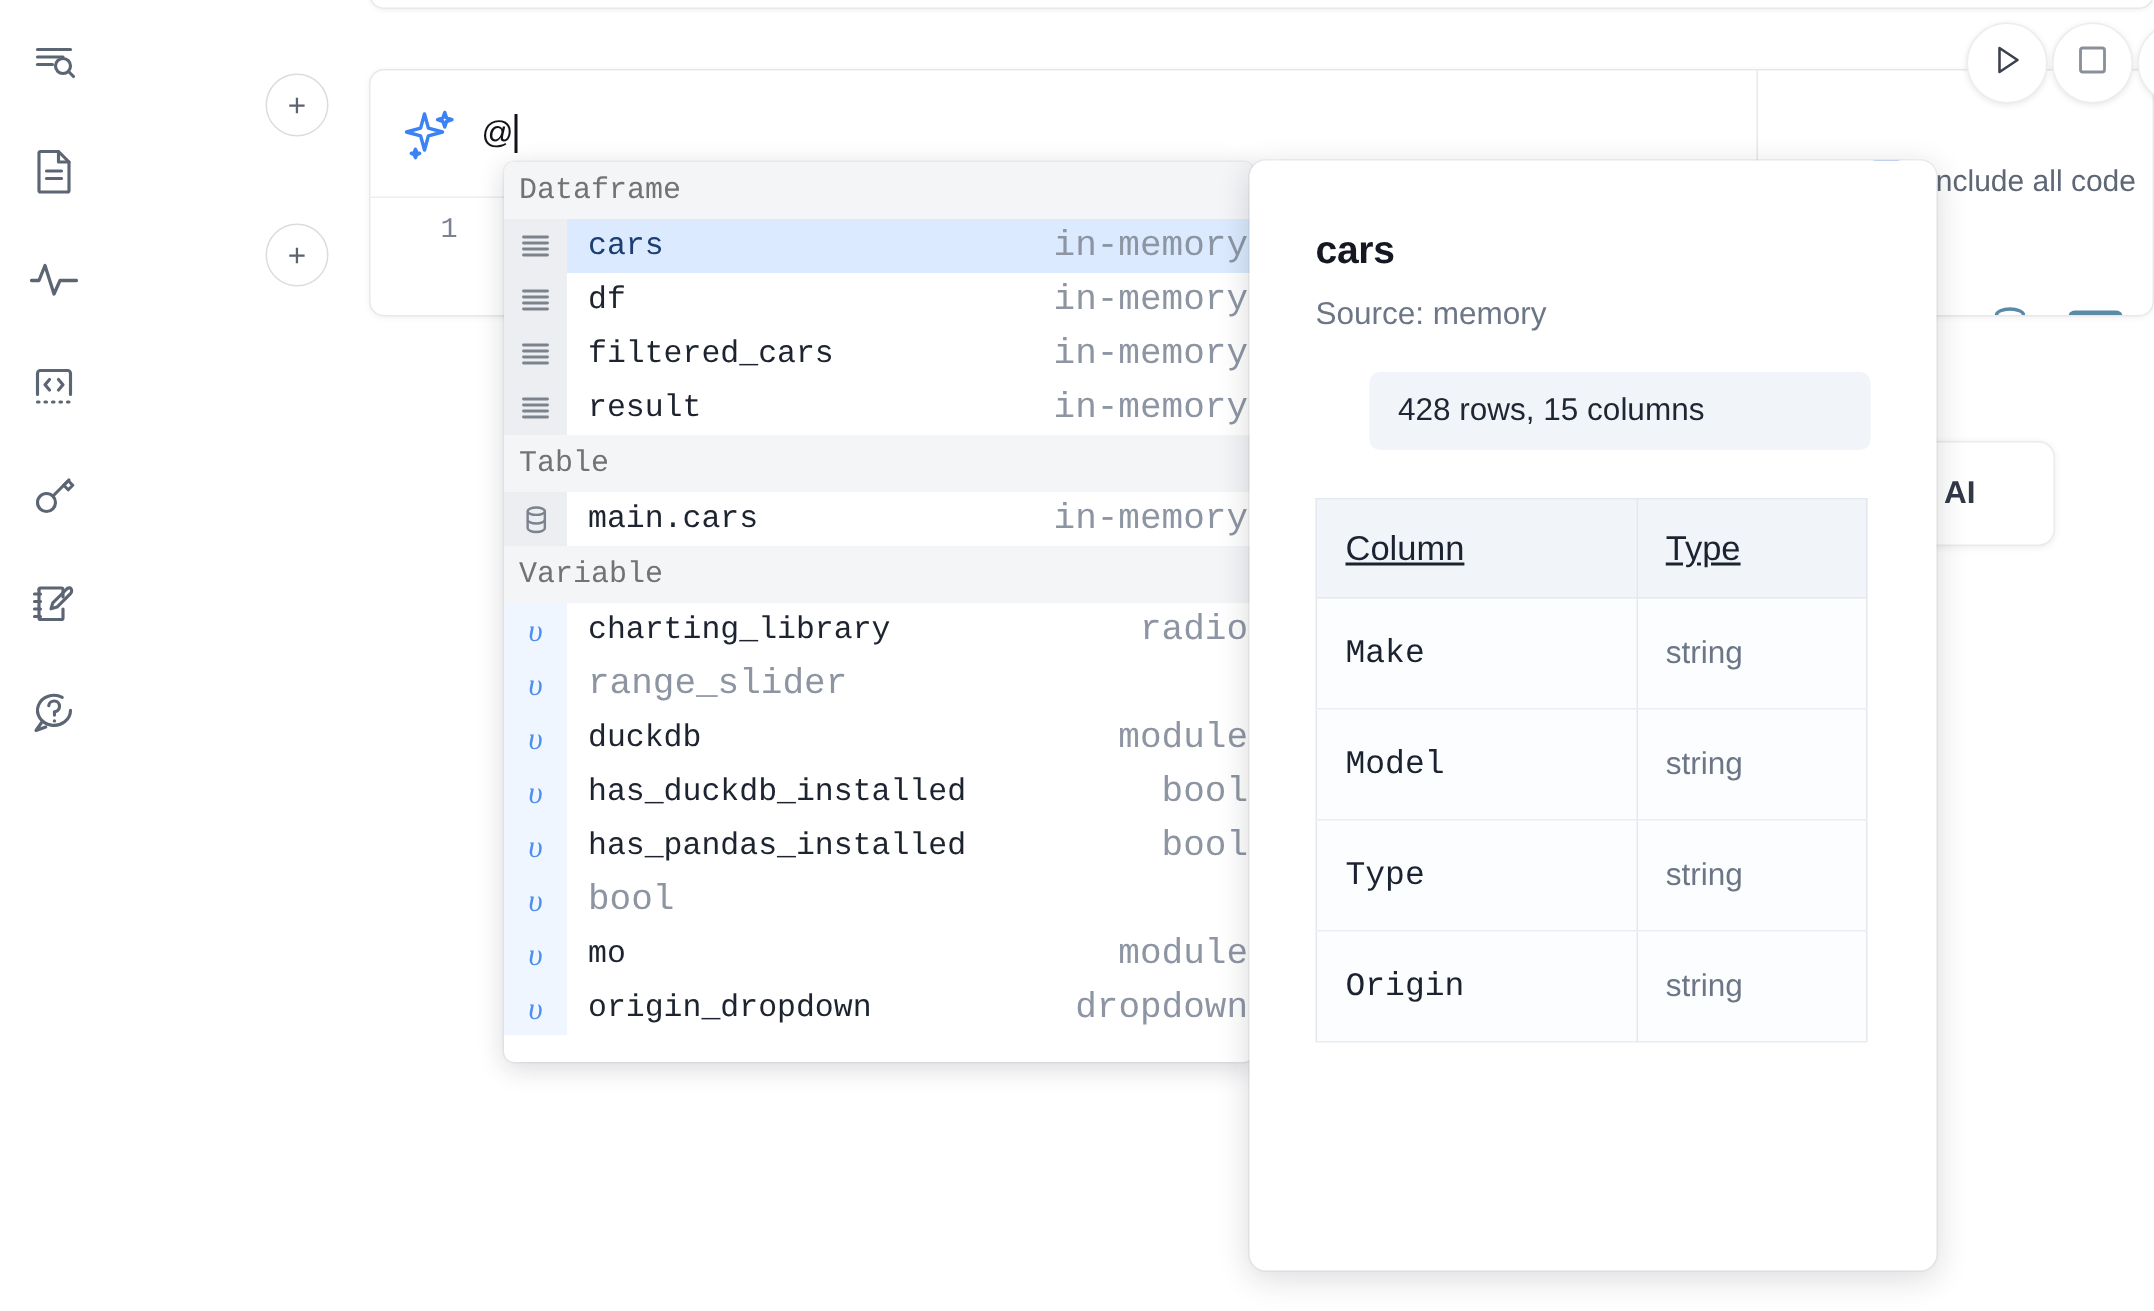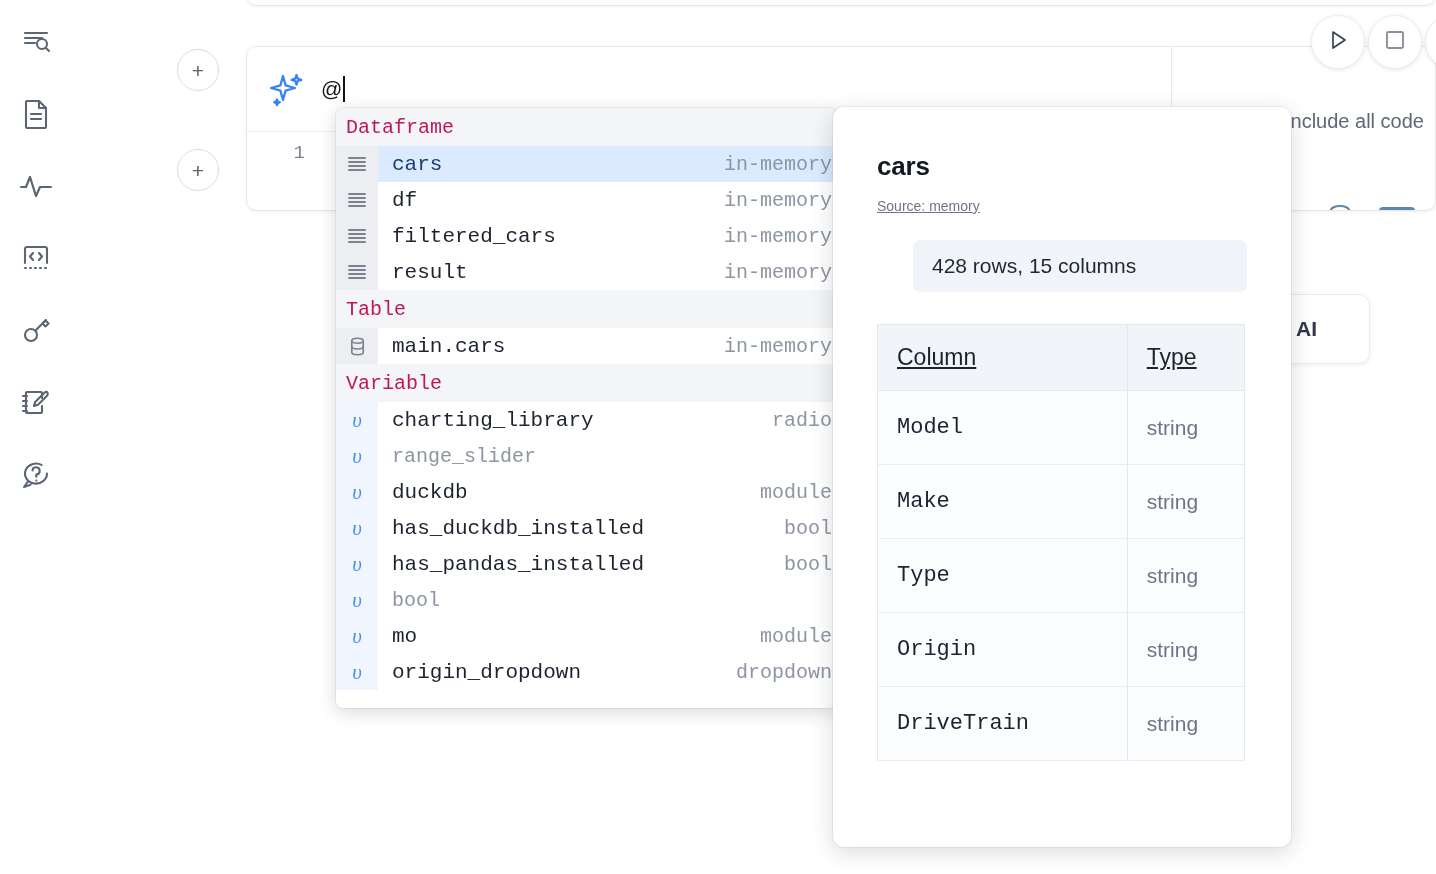--- a/index.html
+++ b/index.html
@@ -136,21 +136,21 @@
     border-radius: 7px;
     box-shadow: 0 4px 18px rgba(20,25,40,0.17), 0 0 0 1px rgba(20,25,40,0.05);
     overflow: hidden;
     font-family: "Liberation Mono", monospace;
   }
   .ac-group {
     height: 38px; background: #f4f5f7;
     display: flex; align-items: center;
     padding-left: 10px;
     font-family: "Liberation Mono", monospace;
-    font-size: 20px; color: #be185d;
+    font-size: 20px; color: #737373;
   }
   .ac-item {
     height: 36px; display: flex; align-items: center;
     background: #fff; cursor: pointer;
   }
   .ac-item.sel .ac-label-zone { background: #dbeafe; }
   .ac-gutter {
     width: 42px; height: 36px; flex: 0 0 42px;
     display: flex; align-items: center; justify-content: center;
     background: #eceef1;
@@ -165,40 +165,40 @@
     justify-content: space-between; padding: 0 2px 0 14px;
     overflow: hidden; white-space: nowrap;
   }
   .ac-name {
     font-family: "Liberation Mono", monospace;
     font-size: 21px; color: #1d2430;
   }
   .ac-item.sel .ac-name { color: #1c3f73; }
   .ac-kind {
     font-family: "Liberation Mono", monospace;
-    font-size: 20px; color: #8d95a3;
+    font-size: 24px; color: #8d95a3;
     padding-right: 2px;
   }
 
   
   .detail-panel {
     position: absolute; left: 833px; top: 107px;
     width: 458px; height: 740px;
     background: #ffffff;
     border-radius: 11px;
     box-shadow: 0 5px 22px rgba(20,25,40,0.16), 0 0 0 1px rgba(20,25,40,0.05);
     overflow: hidden;
     padding: 44px 44px 0 44px;
   }
   .dp-title {
     font-size: 26px; font-weight: 700; color: #141822;
     letter-spacing: -0.2px;
   }
   .dp-source {
-    margin-top: 16px; font-size: 14px; color: #6c7686; text-decoration: underline;
+    margin-top: 16px; font-size: 21px; color: #6c7686;
   }
   .dp-stats {
     margin-top: 26px; height: 52px;
     background: #f1f4f8; border-radius: 7px;
     display: flex; align-items: center; padding-left: 19px;
     font-size: 21px; color: #1f2633; margin-left: 36px;
   }
   .dp-table {
     margin-top: 32px;
     width: 368px;
@@ -542,36 +542,32 @@
     <div class="dp-stats">428 rows, 15 columns</div>
     <table class="dp-table">
       <thead>
         <tr>
           <th>Column</th>
           <th>Type</th>
         </tr>
       </thead>
       <tbody id="schema-body">
           <tr>
-            <td><span class="dp-col-name">Model</span></td>
+            <td><span class="dp-col-name">Make</span></td>
             <td><span class="dp-col-type">string</span></td>
           </tr>
           <tr>
-            <td><span class="dp-col-name">Make</span></td>
+            <td><span class="dp-col-name">Model</span></td>
             <td><span class="dp-col-type">string</span></td>
           </tr>
           <tr>
             <td><span class="dp-col-name">Type</span></td>
             <td><span class="dp-col-type">string</span></td>
           </tr>
           <tr>
             <td><span class="dp-col-name">Origin</span></td>
             <td><span class="dp-col-type">string</span></td>
           </tr>
-          <tr>
-            <td><span class="dp-col-name">DriveTrain</span></td>
-            <td><span class="dp-col-type">string</span></td>
-          </tr>
         </tbody>
     </table>
   </div>
 
 </div>
 
 </body></html>

